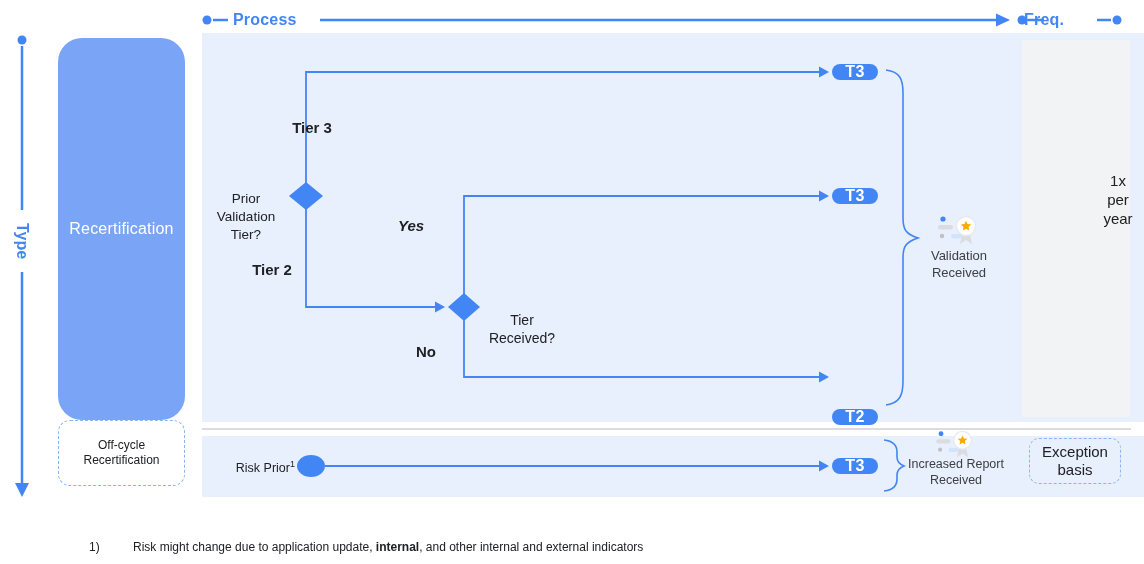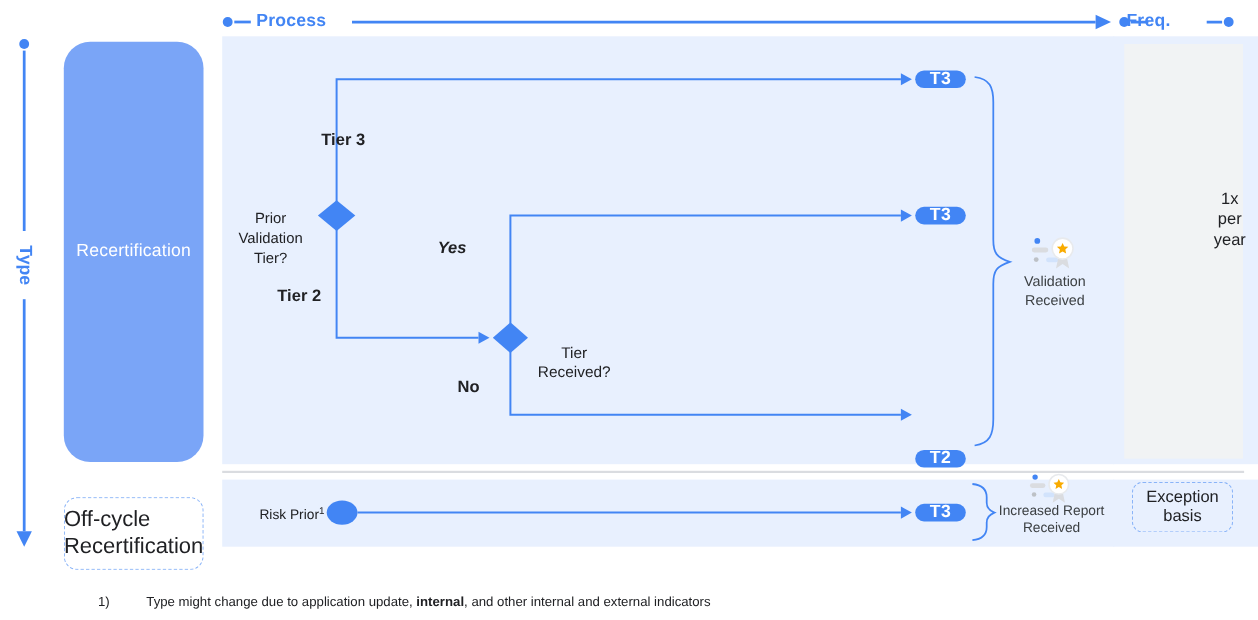--- a/index.html
+++ b/index.html
@@ -27,24 +27,24 @@
   .gray-box{left:1022px;top:40px;width:108px;height:377px;background:var(--panel-gray);}
   .divider{left:202px;top:428px;width:929px;height:2px;background:var(--divider);}
 
   
   .recert-box{
     left:58px;top:38px;width:127px;height:382px;border-radius:24px;
     background:var(--box-blue);display:flex;align-items:center;justify-content:center;
     color:#fff;font-size:16px;font-weight:500;letter-spacing:.2px;
   }
   .offcycle-box{
-    left:58px;top:452px;width:127px;height:66px;border-radius:12px;
+    left:58px;top:420px;width:127px;height:66px;border-radius:12px;
     background:#fff;border:1.6px dashed var(--dash-blue);
-    display:flex;align-items:center;justify-content:center;text-align:left;
-    font-size:20px;font-weight:500;line-height:1.25;
+    display:flex;align-items:center;justify-content:center;text-align:center;
+    font-size:12px;font-weight:500;line-height:1.25;
   }
   .exception-box{
     left:1029px;top:438px;width:92px;height:46px;border-radius:10px;
     border:1.6px dashed var(--dash-blue);
     display:flex;align-items:center;justify-content:center;text-align:center;
     font-size:15px;font-weight:500;line-height:1.2;
   }
 
   
   .axis-label{color:var(--accent);font-weight:700;font-size:16px;letter-spacing:.2px;}
@@ -189,14 +189,14 @@
 
 <div class="abs freq-text center pre layer-text" style="left:1076px;top:172px;margin-left:42px;">1x per
 year</div>
 <div class="abs box exception-box layer-text">
   <span class="pre">Exception
 basis</span>
 </div>
 
 <div class="abs footnote footnote-num layer-text">1)</div>
 <div class="abs footnote footnote-text layer-text">
-  <span>Type might change due to application update, </span><b>internal</b><span>, and other internal and external indicators</span>
+  <span>Risk might change due to application update, </span><b>internal</b><span>, and other internal and external indicators</span>
 </div>
 
 </body></html>

